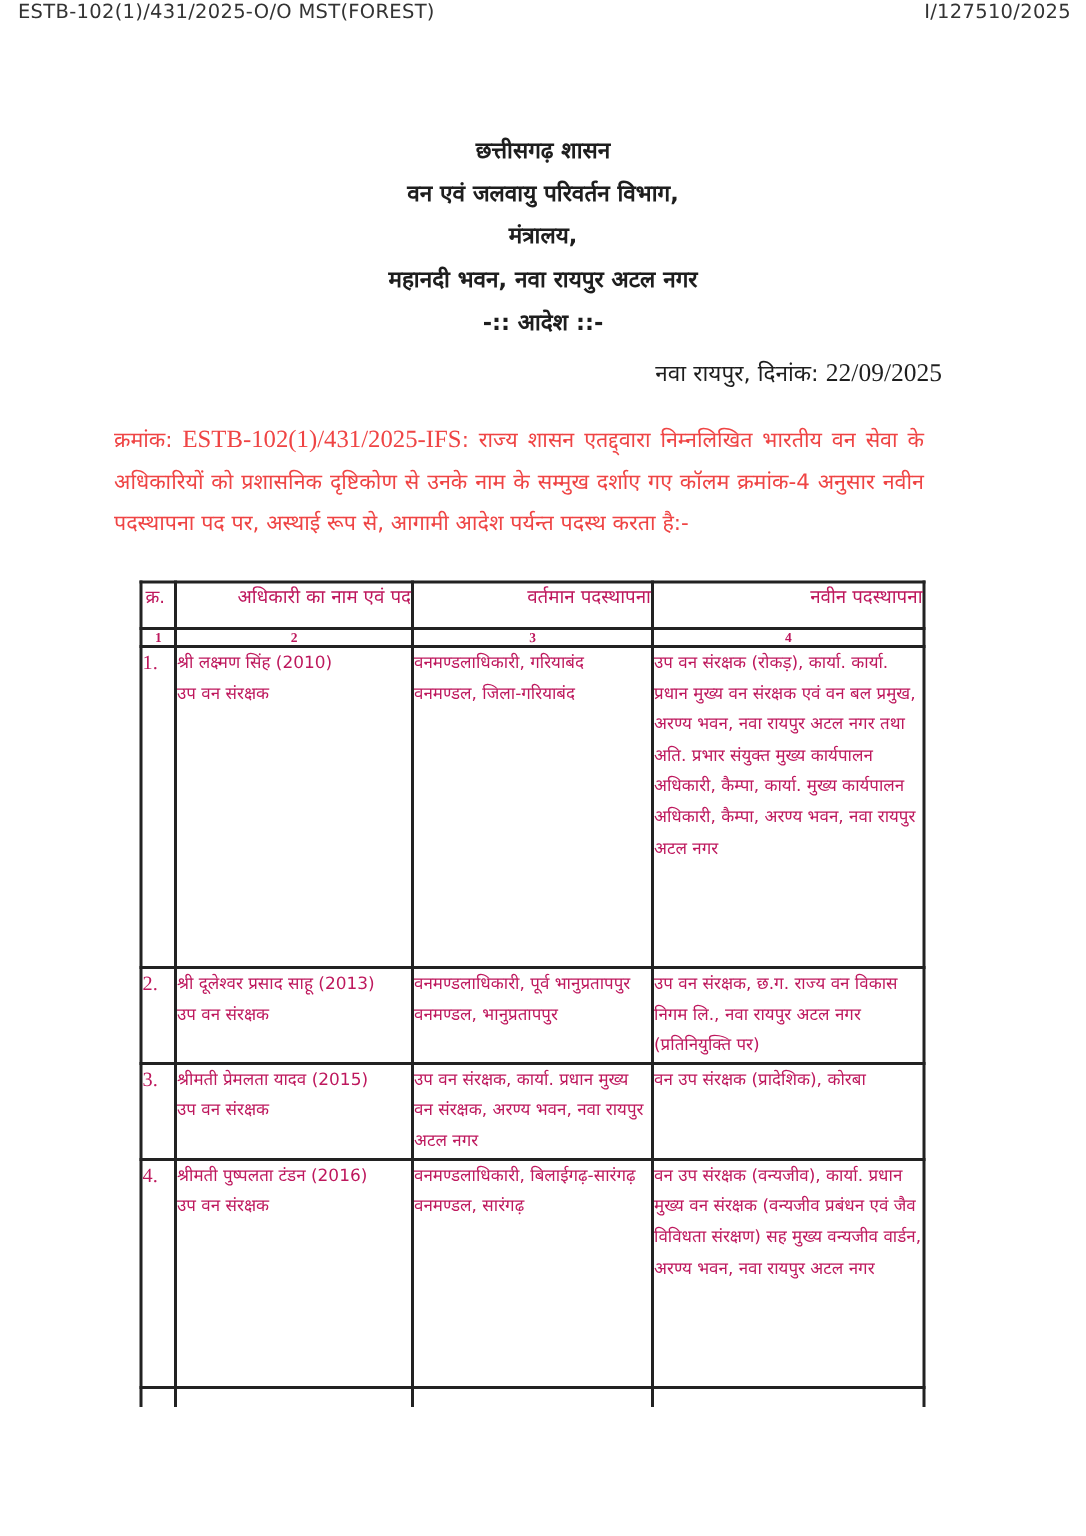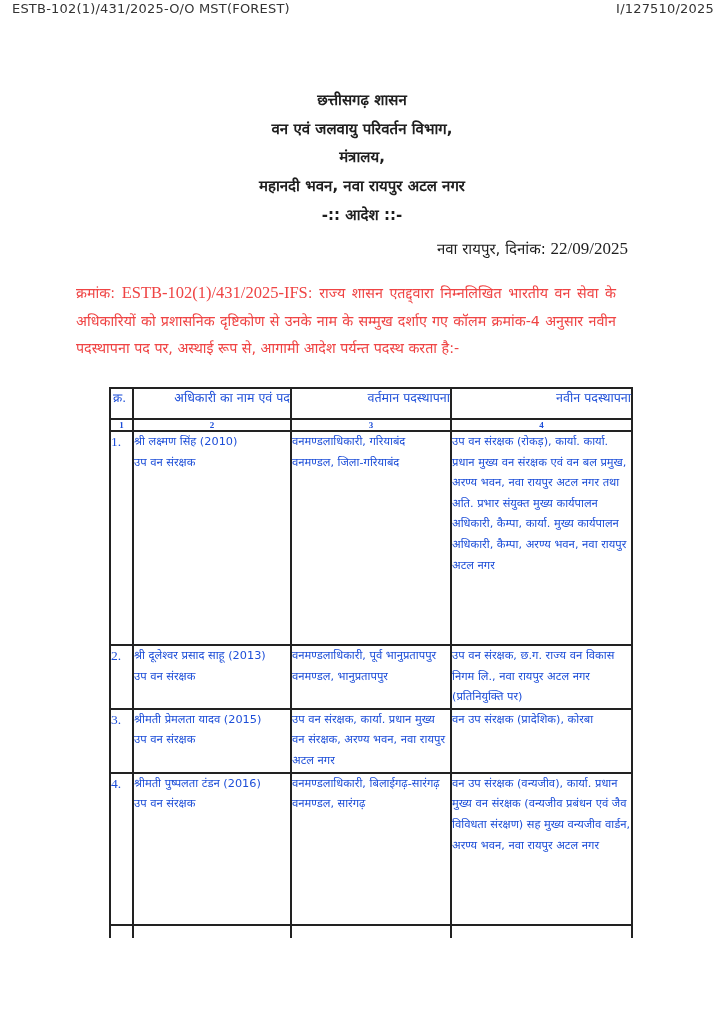--- a/index.html
+++ b/index.html
@@ -33,23 +33,23 @@
   .dateline .num { font-family: "Liberation Serif", serif; font-size: 17px; }
 
   .para {
     position: absolute; left: 76px; width: 540px; top: 266px;
     font-family: "DejaVu Sans", sans-serif; font-size: 14.3px; line-height: 27.5px;
     text-align: justify; color: #ef4444; margin-top: 13px;
   }
   .para .ref { font-family: "Liberation Serif", serif; font-size: 16.5px; }
 
   table.posting {
-    position: absolute; left: 109px; top: 387px; width: 522px;
+    position: absolute; left: 93px; top: 387px; width: 522px;
     border-collapse: collapse; table-layout: fixed;
-    font-family: "DejaVu Sans", sans-serif; color: #1d4ed8;
+    font-family: "DejaVu Sans", sans-serif; color: #be185d;
   }
   table.posting td, table.posting th {
     border: 2px solid #222; vertical-align: top; padding: 0;
   }
   table.posting col.c1 { width: 23px; }
   table.posting col.c2 { width: 158px; }
   table.posting col.c3 { width: 160px; }
   table.posting col.c4 { width: 181px; }
 
   .hdr th {

